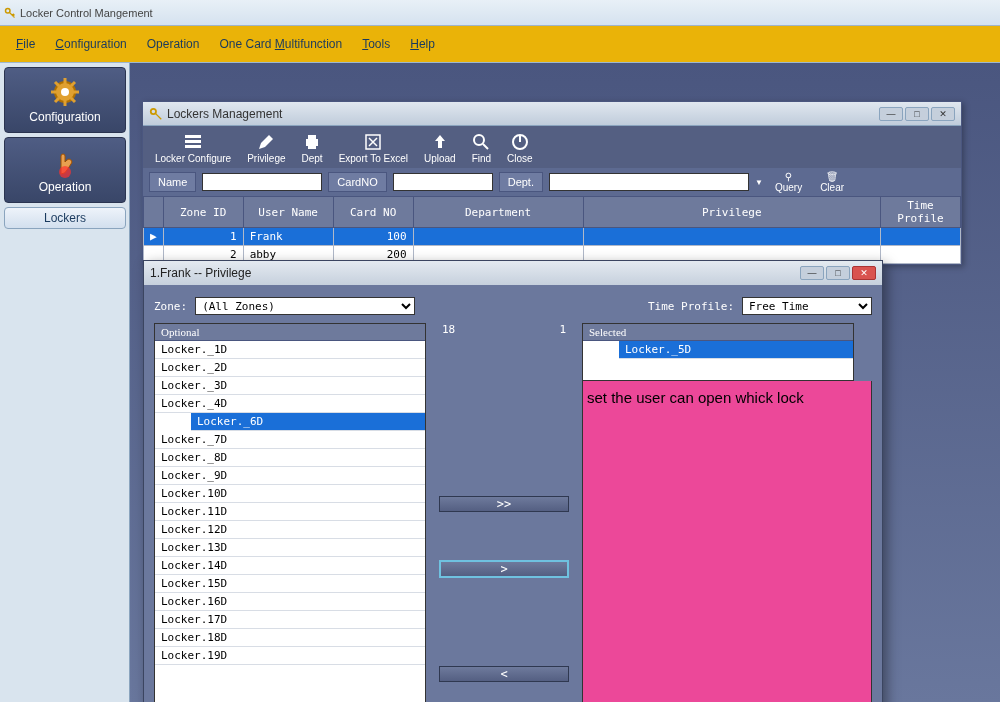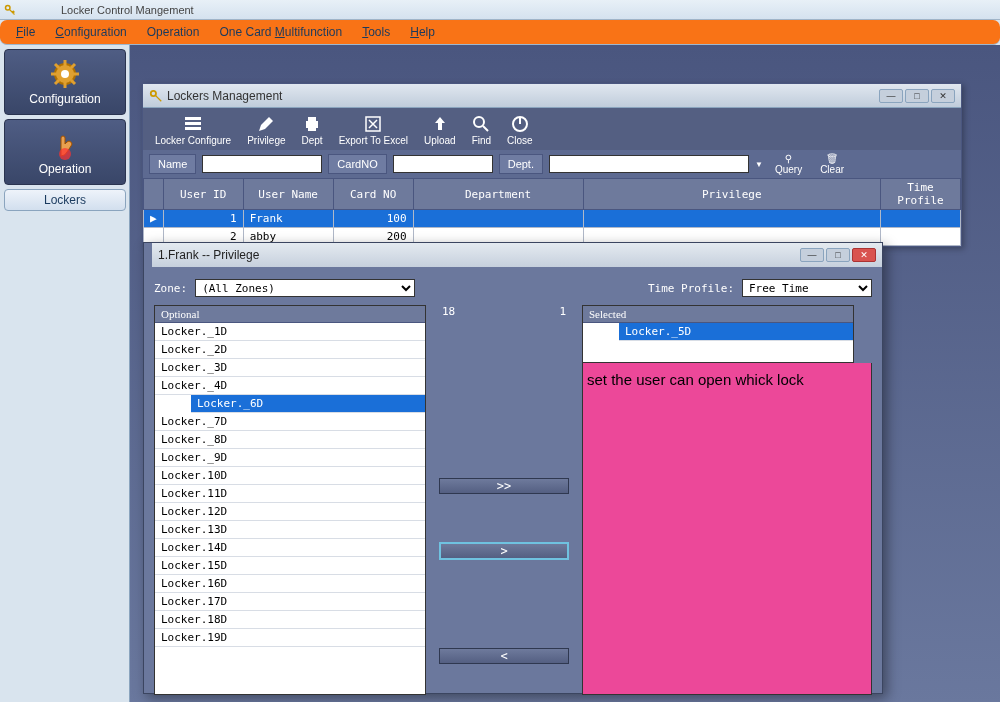--- a/index.html
+++ b/index.html
@@ -1,24 +1,24 @@
 <!DOCTYPE html>
 <html><head>
 <meta charset="utf-8">
 <style>
 * { box-sizing: border-box; margin: 0; padding: 0; }
 body { font-family: "Segoe UI", Tahoma, Arial, sans-serif; font-size: 12px; background: #dbe4ee; overflow: hidden; width: 1000px; height: 702px; position: relative; }
 
 
-.main-titlebar { background: linear-gradient(#e8f0f7, #d5e2ef); height: 20px; display: flex; align-items: center; padding: 0 4px; border-bottom: 1px solid #a0b4c8; gap: 41px; }
+.main-titlebar { background: linear-gradient(#e8f0f7, #d5e2ef); height: 26px; display: flex; align-items: center; padding: 0 4px; border-bottom: 1px solid #a0b4c8; }
 .main-titlebar .icon { width: 12px; height: 12px; margin-right: 4px; display: inline-flex; }
 .main-titlebar .title { color: #444; font-size: 11px; }
 
 
-.menubar { background: #f97316; height: 24px; display: flex; align-items: center; padding: 12px 6px; border-bottom: 1px solid #9db7cf; border-radius: 7px; }
+.menubar { background: #eab308; height: 24px; display: flex; align-items: center; padding: 18px 6px; border-bottom: 1px solid #9db7cf; }
 .menubar .item { padding: 3px 10px; color: #1a3a5e; font-size: 12px; cursor: default; }
 .menubar .item span.u { text-decoration: underline; }
 
 
 .main-area { display: flex; height: calc(702px - 42px); }
 
 
 .sidebar { width: 130px; background: #d9e4ee; border-right: 1px solid #8aa4be; padding: 4px; }
 .side-btn { width: 122px; height: 66px; background: linear-gradient(#4f5d84, #394668); border: 1px solid #2a3450; border-radius: 4px; margin-bottom: 4px; display: flex; flex-direction: column; align-items: center; justify-content: center; color: #fff; font-size: 12px; cursor: pointer; }
 .side-btn .big-icon { width: 32px; height: 32px; margin-bottom: 2px; }
@@ -49,21 +49,21 @@
 
 
 .table-wrap { background: #fff; }
 .tbl { width: 100%; border-collapse: collapse; font-family: monospace; font-size: 11px; }
 .tbl th { background: #6e7a9c; color: #fff; font-weight: normal; border: 1px solid #4a567f; padding: 2px 4px; text-align: center; height: 18px; }
 .tbl td { border: 1px solid #b0b8c8; padding: 2px 6px; height: 18px; background: #fff; }
 .tbl tr.sel td { background: #1a6fd8; color: #fff; }
 
 
 .dialog { position: absolute; left: 0px; top: 158px; width: 740px; height: 452px; background: #6b789d; border: 1px solid #3b4560; box-shadow: 4px 4px 12px rgba(0,0,0,.4); }
-.dlg-titlebar { height: 24px; background: linear-gradient(#e4eaf0, #c6d0dd); display: flex; align-items: center; padding: 0 6px; margin-left: 8px; }
+.dlg-titlebar { height: 24px; background: linear-gradient(#e4eaf0, #c6d0dd); display: flex; align-items: center; padding: 0 6px; }
 .dlg-titlebar .title { font-size: 12px; color: #222; flex: 1; }
 .dlg-titlebar .win-btn.close { background: #d9534f; border-color: #a33; }
 
 .dlg-body { padding: 12px 10px 8px 10px; color: #fff; font-family: monospace; font-size: 11px; position: relative; height: calc(100% - 24px); }
 .dlg-row { display: flex; align-items: center; margin-bottom: 8px; }
 .dlg-row label { margin-right: 8px; }
 .dlg-row select, .dlg-row .combo { background: #fff; border: 1px solid #333; height: 18px; font-size: 11px; font-family: monospace; padding: 0 2px; }
 
 .picker-area { display: flex; gap: 0; height: 390px; }
 .listbox { width: 272px; background: #fff; border: 1px solid #333; overflow-y: auto; }
@@ -231,21 +231,21 @@
             <span>🗑</span>
             <span>Clear</span>
           </div>
       </div>
 
       <div class="table-wrap">
         <table class="tbl">
           <thead>
               <tr>
             <th style="width:18px"></th>
-            <th style="width:80px">User ID</th>
+            <th style="width:80px">Zone ID</th>
             <th style="width:90px">User Name</th>
             <th style="width:80px">Card NO</th>
             <th style="width:170px">Department</th>
             <th>Privilege</th>
             <th style="width:80px">Time Profile</th>
           </tr>
             </thead>
           <tbody id="users-tbody">
               <tr class="sel">
                 <td style="text-align:center">▶</td>

